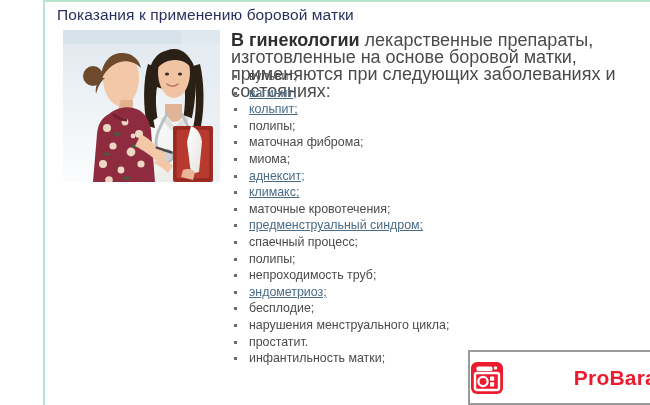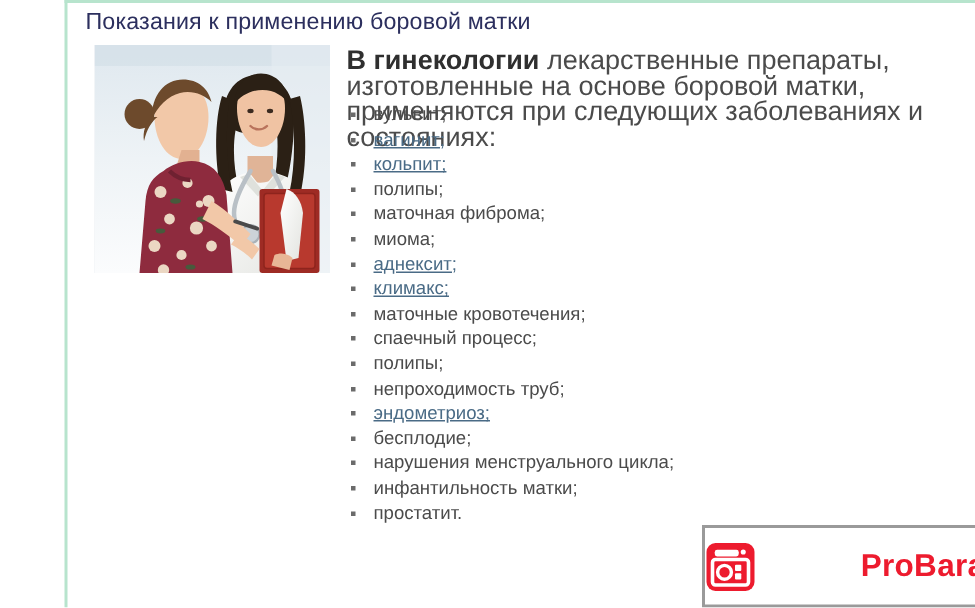--- a/index.html
+++ b/index.html
@@ -233,28 +233,29 @@
   <ul class="symptom-list" id="symptom-list">
       <li><span>вульвит;</span></li>
       <li><a href="#">вагинит;</a></li>
       <li><a href="#">кольпит;</a></li>
       <li><span>полипы;</span></li>
       <li><span>маточная фиброма;</span></li>
       <li><span>миома;</span></li>
       <li><a href="#">аднексит;</a></li>
       <li><a href="#">климакс;</a></li>
       <li><span>маточные кровотечения;</span></li>
+      <li><a href="#">предменструальный синдром;</a></li>
       <li><span>спаечный процесс;</span></li>
       <li><span>полипы;</span></li>
       <li><span>непроходимость труб;</span></li>
       <li><a href="#">эндометриоз;</a></li>
       <li><span>бесплодие;</span></li>
       <li><span>нарушения менструального цикла;</span></li>
+      <li><span>простатит.</span></li>
       <li><span>инфантильность матки;</span></li>
-      <li><span>простатит.</span></li>
     </ul>
 
   <div class="watermark">
     <span class="wm-icon">
       <svg viewBox="0 0 34 34" aria-hidden="true">
         <rect x="1" y="1" width="32" height="32" rx="6" fill="#ed1b2e"></rect>
         <rect x="6.5" y="5.5" width="16" height="4.5" rx="1.6" fill="#ffffff"></rect>
         <circle cx="25.5" cy="7" r="1.7" fill="#ffffff"></circle>
         <rect x="5" y="12" width="24" height="17" rx="2" fill="none" stroke="#ffffff" stroke-width="2.4"></rect>
         <circle cx="13" cy="20.5" r="4.6" fill="none" stroke="#ffffff" stroke-width="2.3"></circle>

